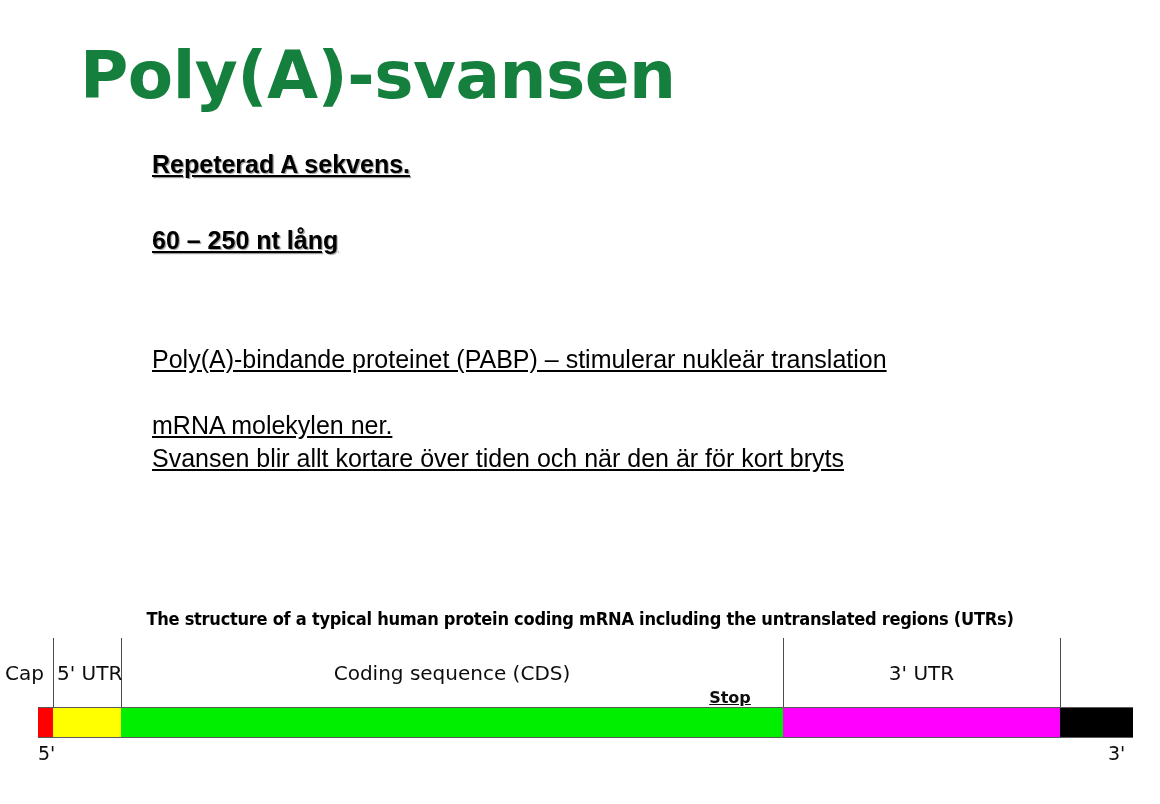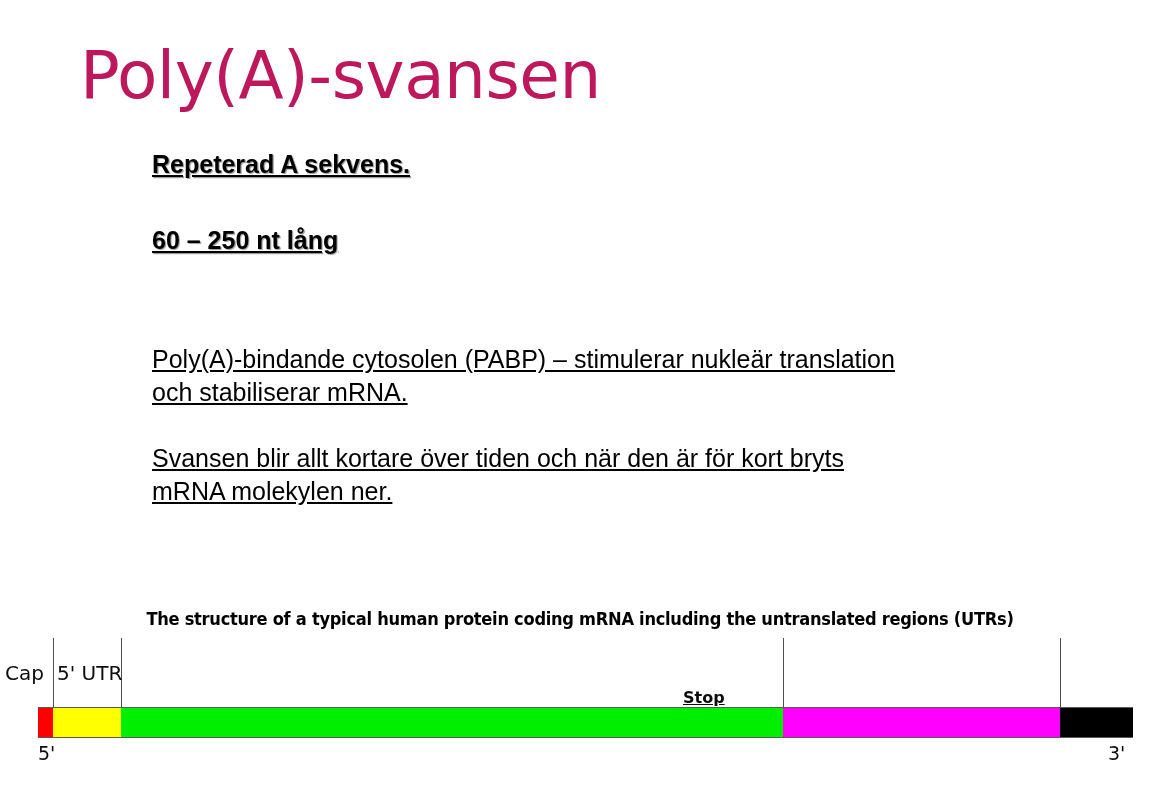--- a/index.html
+++ b/index.html
@@ -16,24 +16,24 @@
     color: #000000;
   }
 
   
   #slide-title {
     position: absolute;
     left: 80px;
     top: 40px;
     font-family: "DejaVu Sans", sans-serif;
     font-size: 66px;
-    font-weight: 400;
+    font-weight: 700;
     line-height: 1.1;
     letter-spacing: -0.5px;
-    color: #be185d;
+    color: #15803d;
     white-space: nowrap;
   }
 
   
   #body-copy {
     position: absolute;
     left: 152px;
     top: 148px;
     width: 900px;
     text-decoration: underline;
@@ -132,41 +132,42 @@
 <body>
 
 <div id="slide-title">Poly(A)-svansen</div>
 
 <div id="body-copy">
   <div class="body-line emphasis">Repeterad A sekvens.</div>
   <div class="body-gap"></div>
   <div class="body-line emphasis">60 – 250 nt lång</div>
   <div class="body-gap"></div>
   <div class="body-gap"></div>
-  <div class="body-line">Poly(A)-bindande cytosolen (PABP) – stimulerar nukleär translation</div>
-  <div class="body-line">och stabiliserar mRNA.</div>
+  <div class="body-line">Poly(A)-bindande proteinet (PABP) – stimulerar nukleär translation</div>
   <div class="body-gap small"></div>
+  <div class="body-line">mRNA molekylen ner.</div>
   <div class="body-line">Svansen blir allt kortare över tiden och när den är för kort bryts</div>
-  <div class="body-line">mRNA molekylen ner.</div>
 </div>
 
 <div id="mrna-figure">
 
   <div id="figure-caption">The structure of a typical human protein coding mRNA including the untranslated regions (UTRs)</div>
 
   <div class="tick-line" style="left:53px; top:38px; height:69px;"></div>
   <div class="tick-line" style="left:121px; top:38px; height:69px;"></div>
   <div class="tick-line" style="left:783px; top:38px; height:69px;"></div>
   <div class="tick-line" style="left:1060px; top:38px; height:69px;"></div>
 
   <div class="region-label" style="left:5px; top:62px;">Cap</div>
   <div class="region-label" style="left:57px; top:62px;">5' UTR</div>
+  <div class="region-label" style="left:121px; top:62px; width:662px; text-align:center;">Coding sequence (CDS)</div>
+  <div class="region-label" style="left:783px; top:62px; width:277px; text-align:center;">3' UTR</div>
 
   <div class="site-label" style="left:127px; top:103px;margin-top:12px;">Start</div>
-  <div class="site-label" style="left:683px; top:88px; width:94px; text-align:left;text-decoration:underline;">Stop</div>
+  <div class="site-label" style="left:683px; top:88px; width:94px; text-align:center;text-decoration:underline;">Stop</div>
 
   <div id="bar-track">
     <div class="bar-seg" style="width:15px; background:#ff0000;"></div>
     <div class="bar-seg" style="width:68px; background:#ffff00;"></div>
     <div class="bar-seg" style="width:662px; background:#00ee00;"></div>
     <div class="bar-seg" style="width:277px; background:#ff00ff;"></div>
     <div class="bar-seg" style="width:73px; background:#000000;"></div>
   </div>
 
   <div class="end-label" style="left:38px; top:142px;">5'</div>

